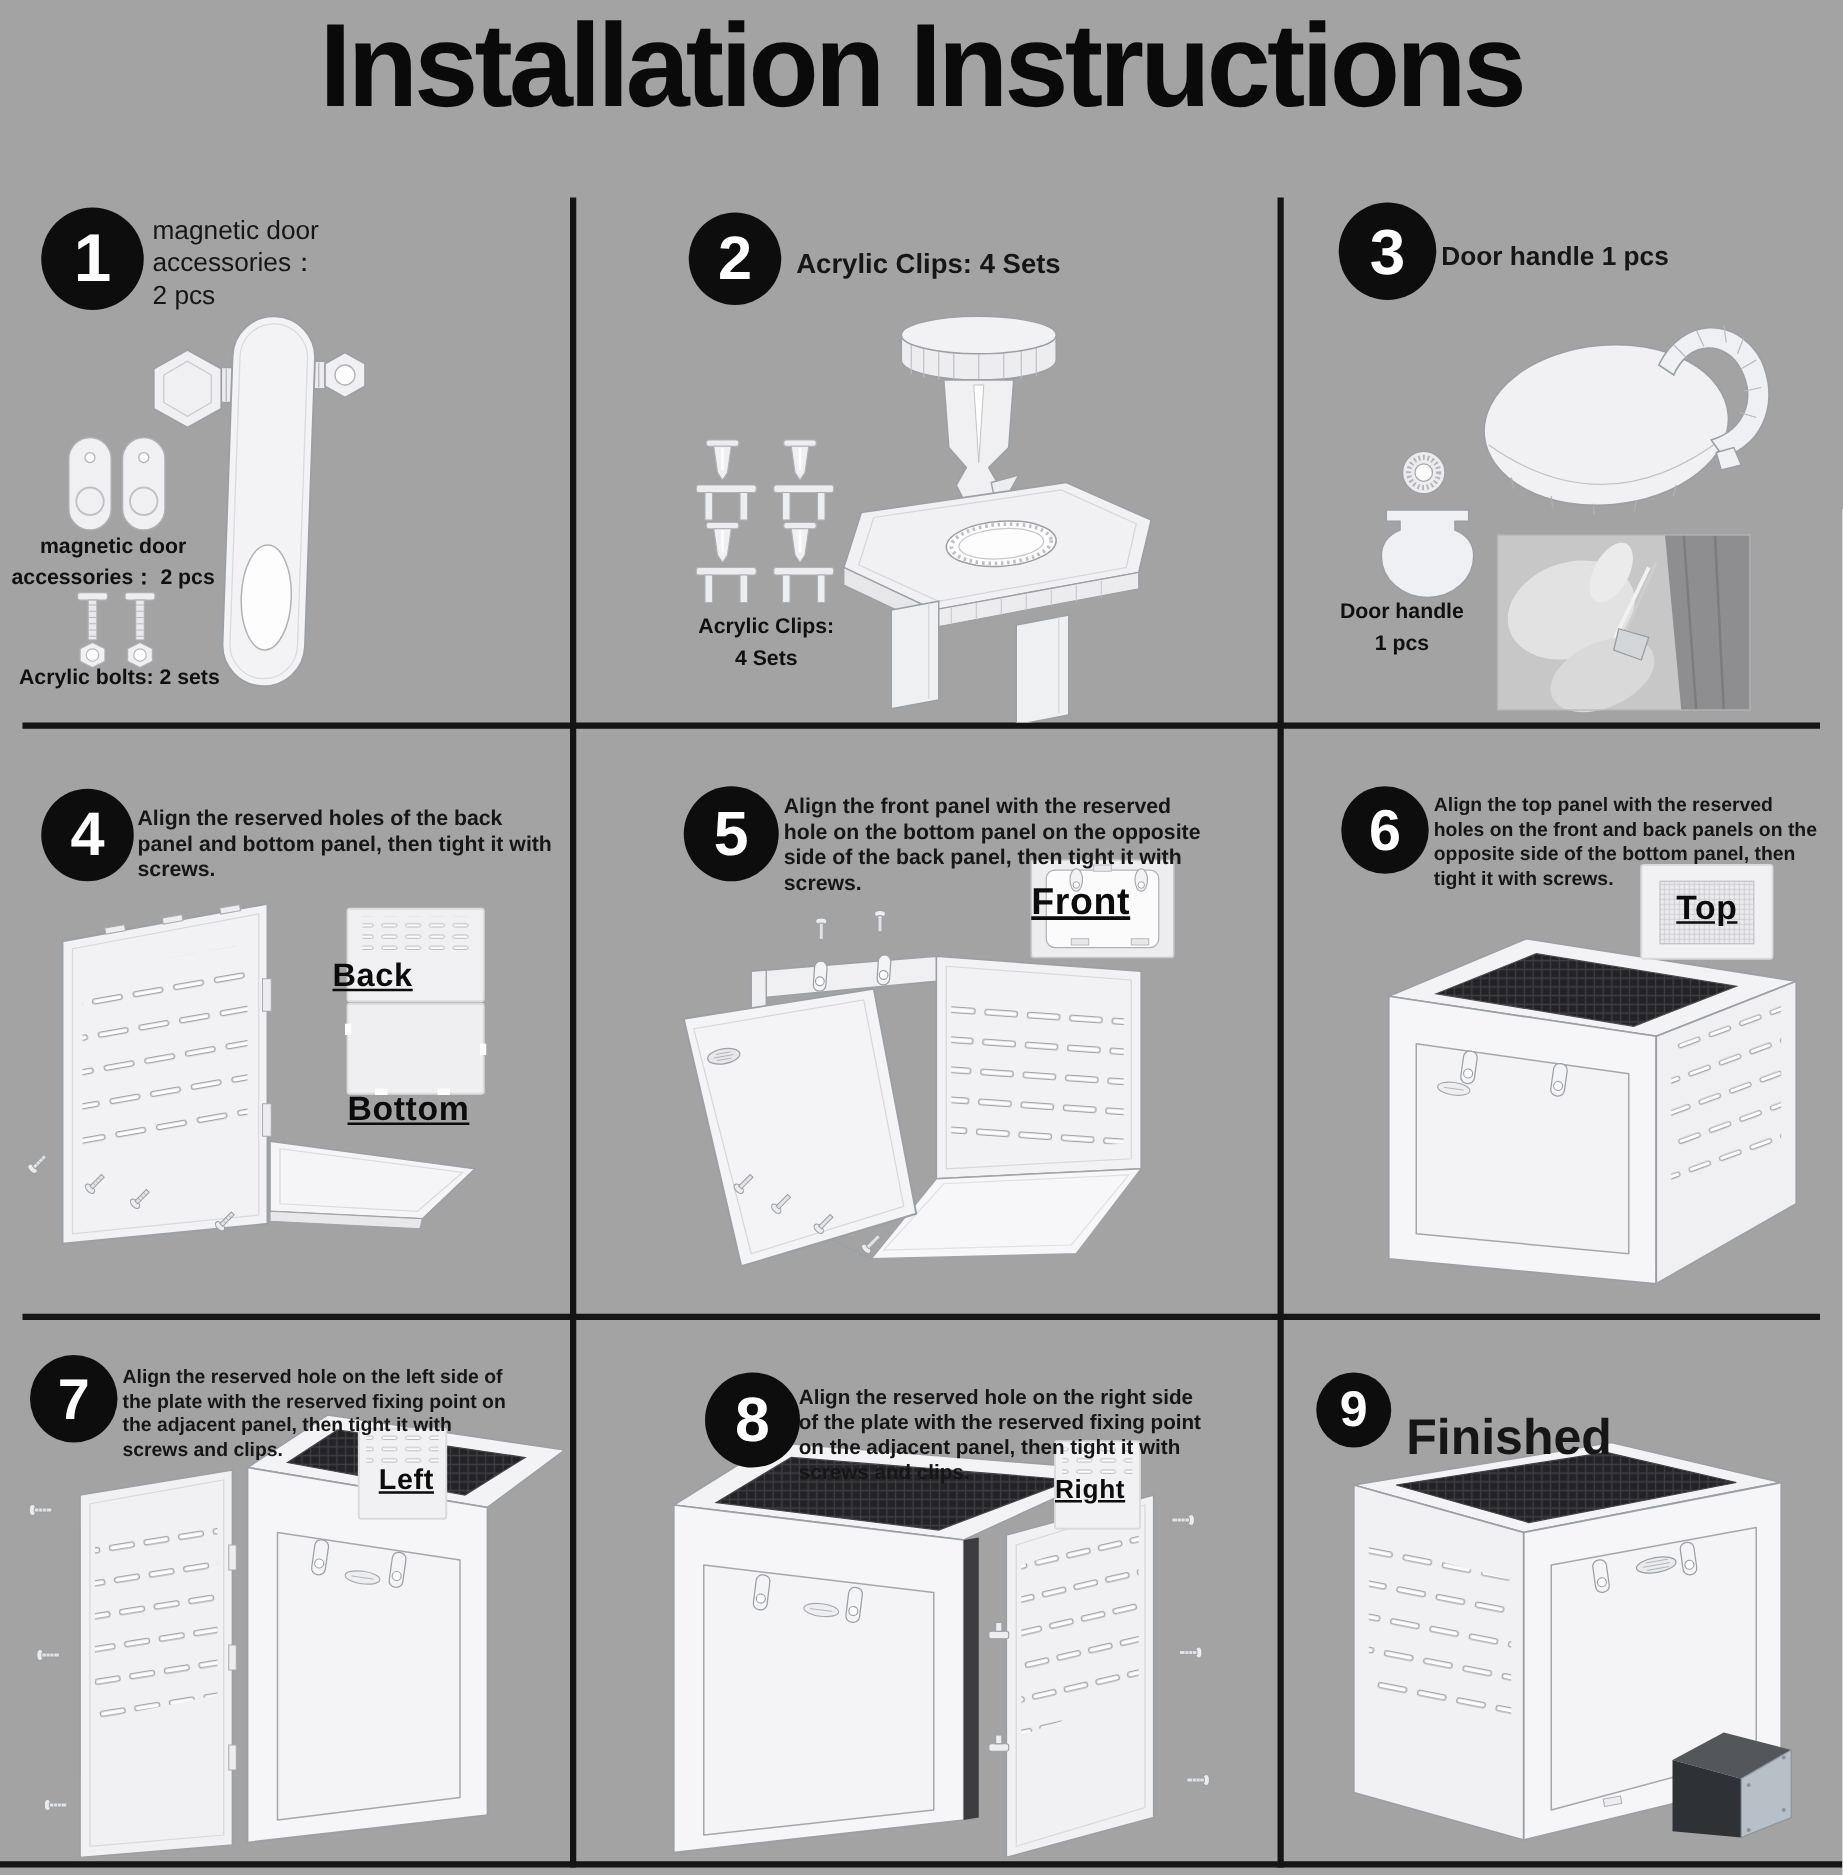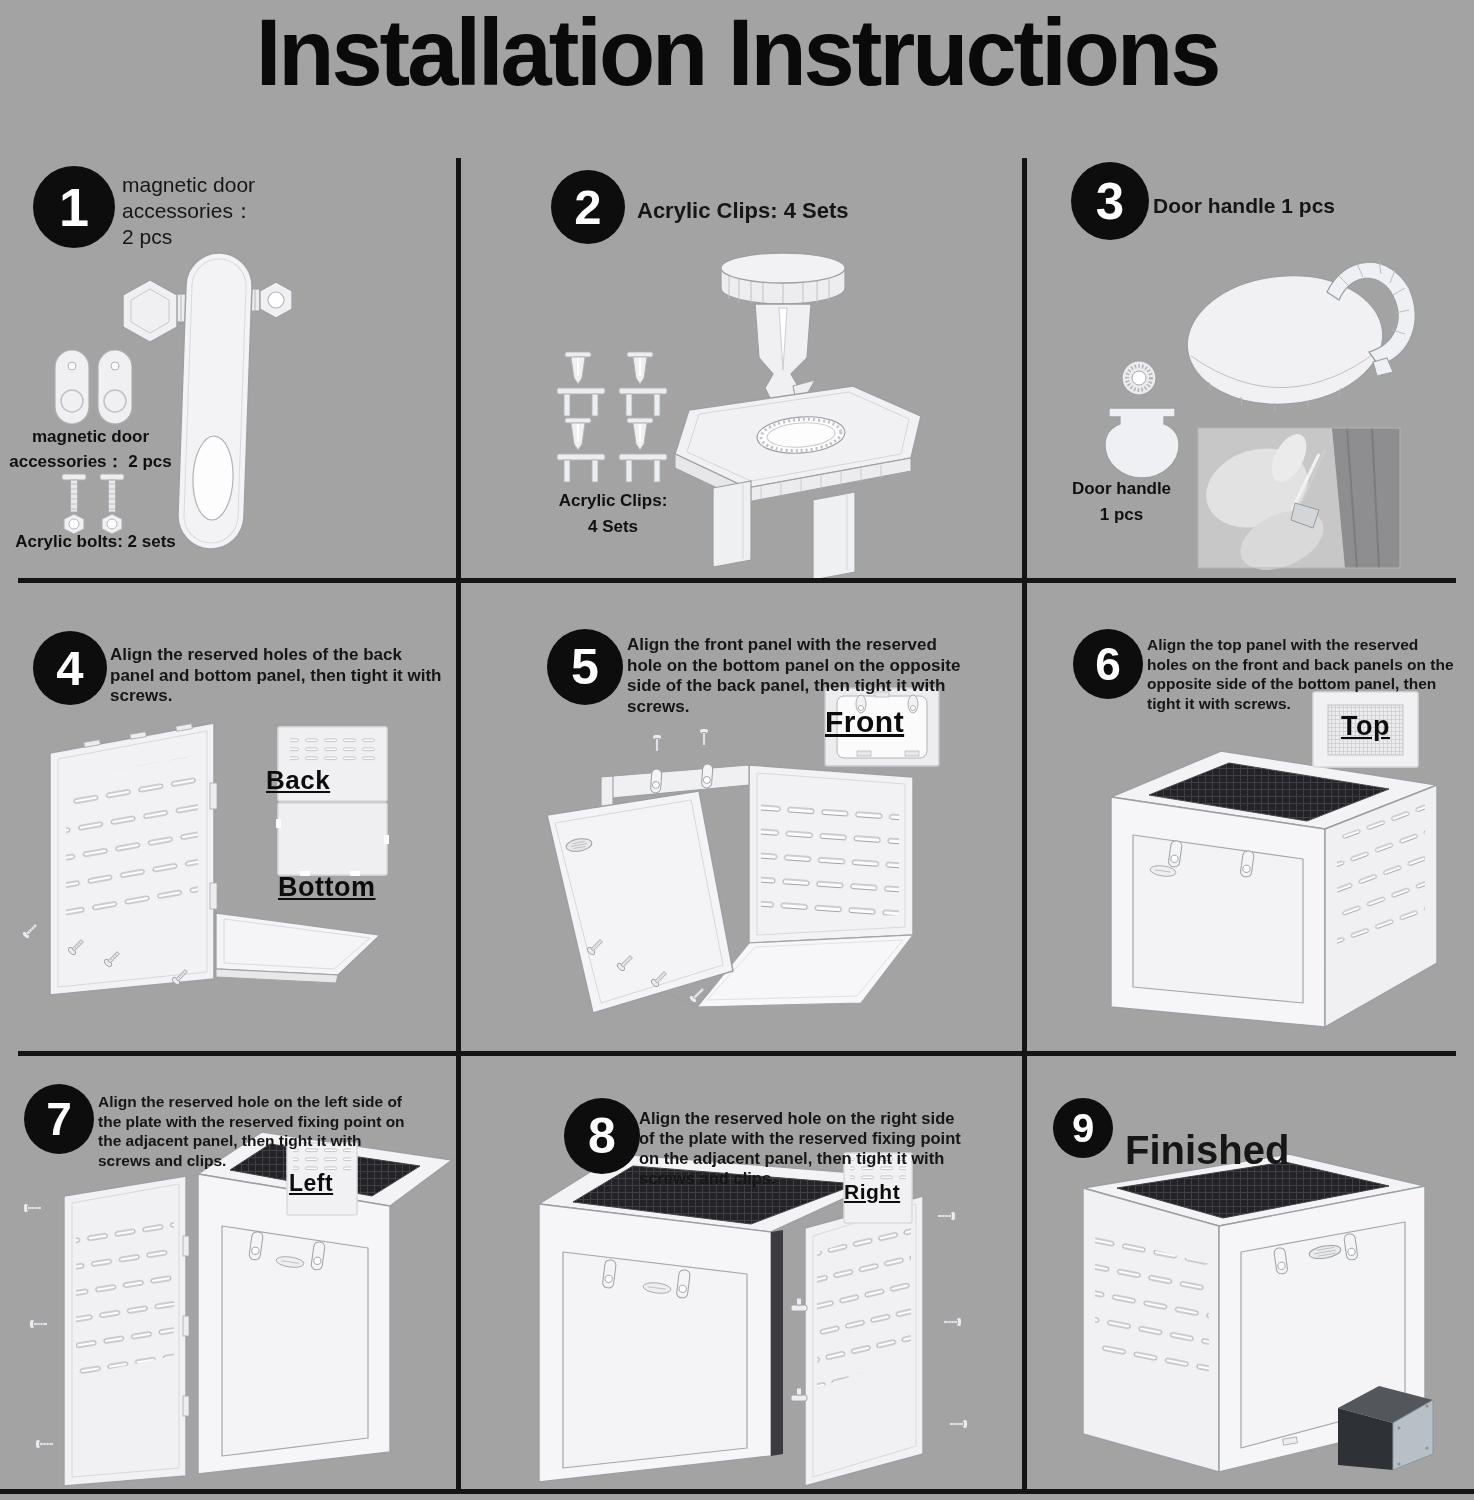--- a/index.html
+++ b/index.html
@@ -460,21 +460,21 @@
       <rect x="287" y="87" width="70" height="72" rx="2" fill="#f1f1f3" stroke="#dadadd" stroke-width="1.5"></rect>
       <rect x="293" y="92" width="58" height="26" fill="url(#tslots7)"></rect>
     </svg>
     <div class="badge" style="left:24px;top:28px;width:70px;height:70px;font-size:46px;">
       <span>7</span>
     </div>
     <div class="instr" style="left:98px;top:36px;font-size:15.5px;line-height:19.5px;">Align the reserved hole on the left side of
 the plate with the reserved fixing point on
 the adjacent panel, then tight it with
 screws and clips.</div>
-    <div class="tag" style="left:289px;top:114px;width:84px;font-size:23px;">Left</div>
+    <div class="tag" style="left:303px;top:114px;width:84px;font-size:23px;">Left</div>
   </div>
 
   <div class="cell c8">
     <svg class="illus" width="561" height="433" viewBox="0 0 561 433">
       <defs>
         <pattern id="mesh8" width="7" height="7" patternUnits="userSpaceOnUse">
           <rect width="7" height="7" fill="#232327"></rect>
           <path d="M0 3.5H7 M3.5 0V7" stroke="#3f3f46" stroke-width="1"></path>
         </pattern>
         <pattern id="slots8" width="26" height="26" patternUnits="userSpaceOnUse" patternTransform="rotate(-13)">

